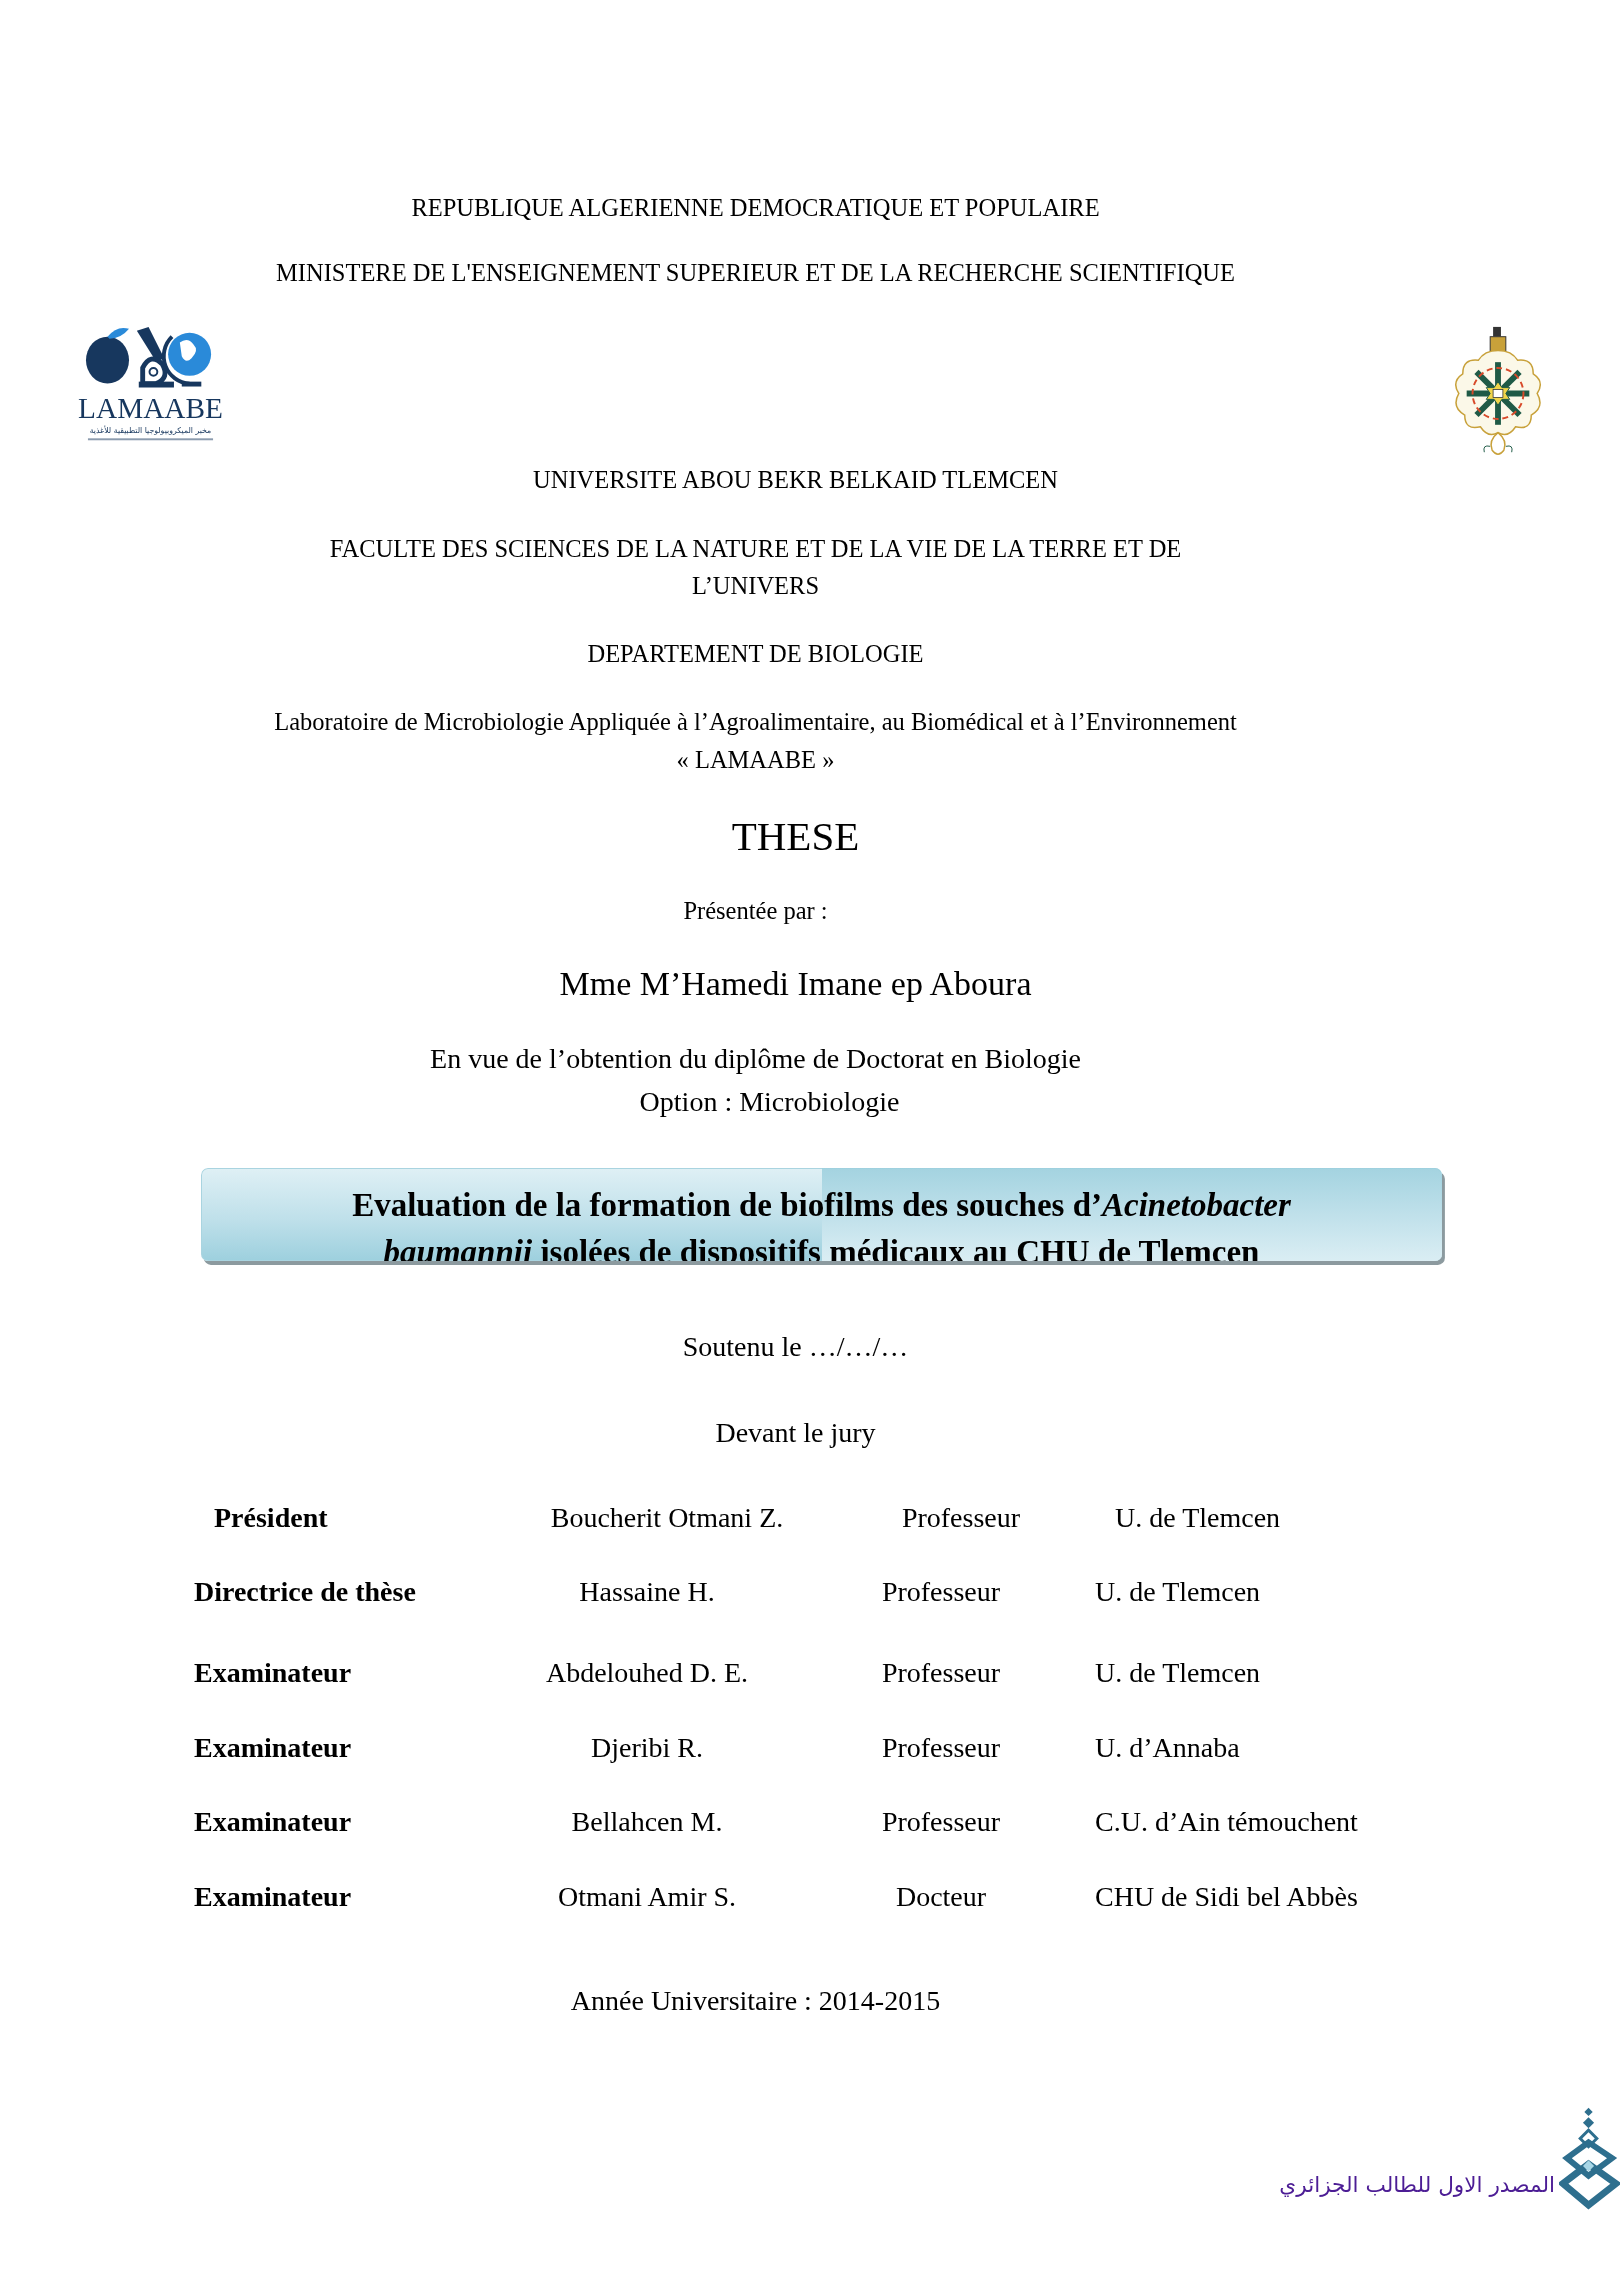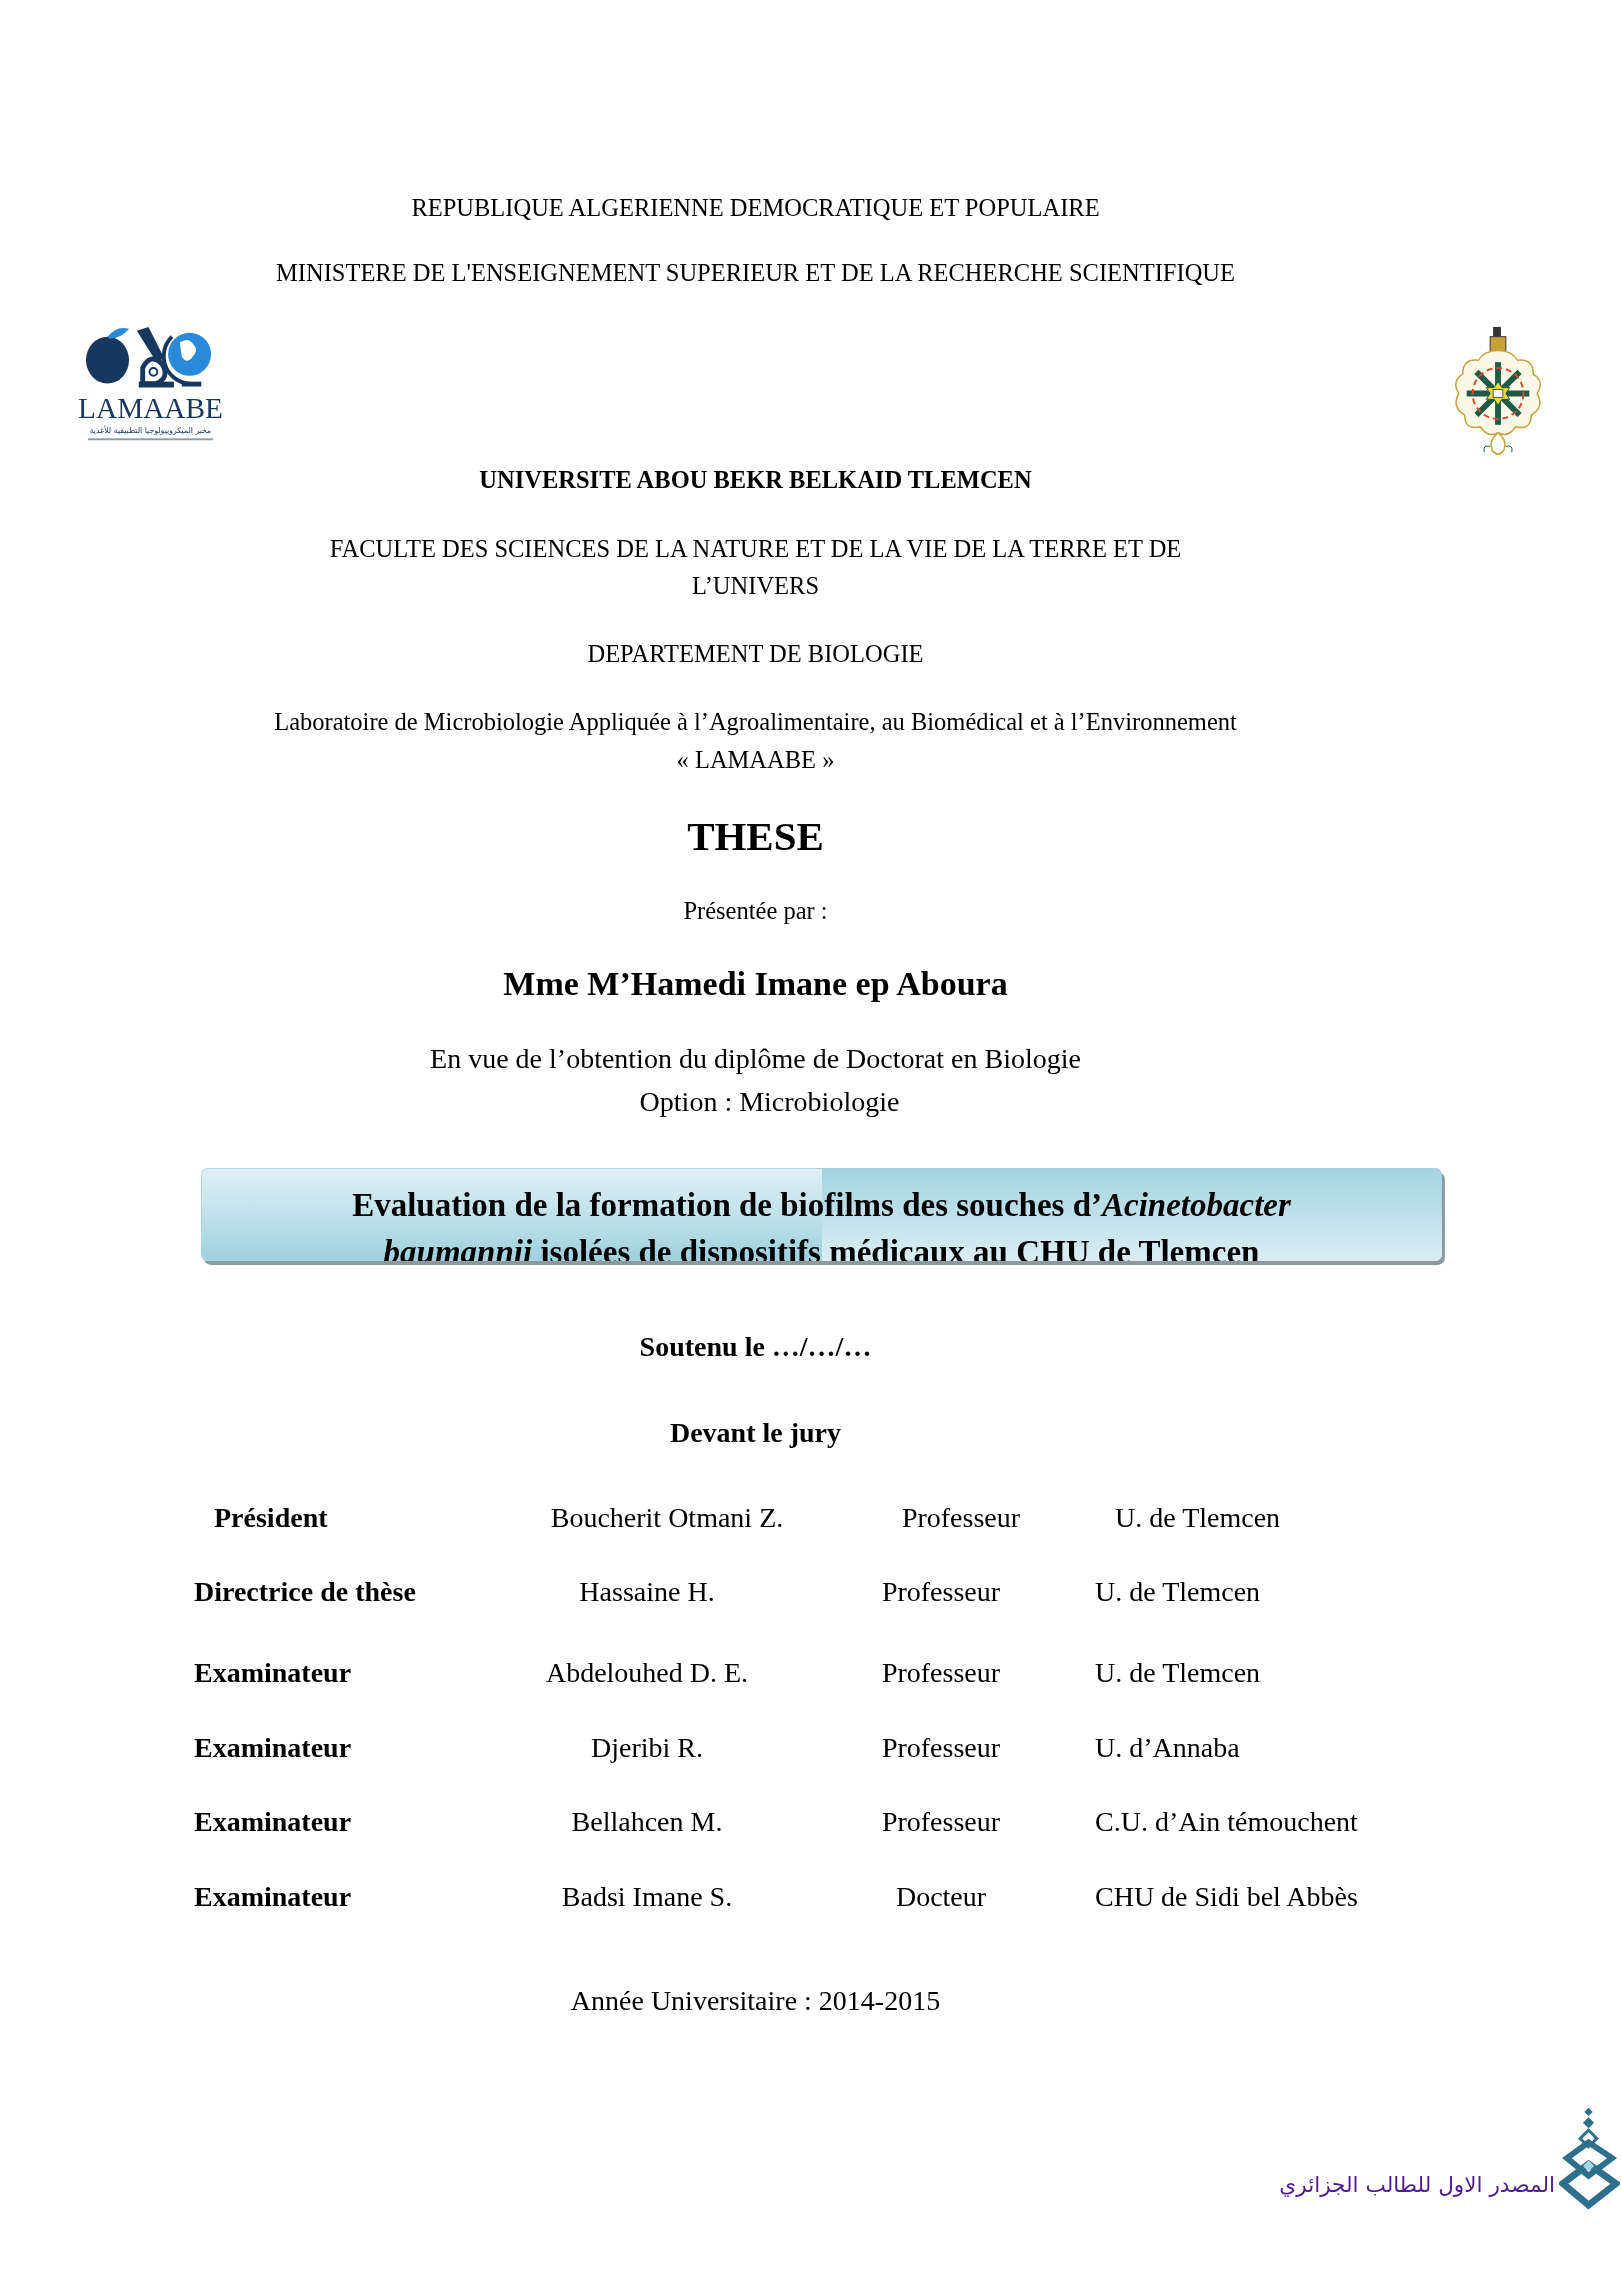--- a/index.html
+++ b/index.html
@@ -1,20 +1,20 @@
 <!DOCTYPE html>
 <html><head>
 <meta charset="utf-8">
 <style>
   html, body { margin: 0; padding: 0; background: #ffffff; }
   body { width: 1621px; height: 2293px; position: relative; overflow: hidden;
          font-family: "Liberation Serif", "DejaVu Serif", serif; color: #000; }
   .line { position: absolute; left: 0; width: 1511px; text-align: center; white-space: nowrap; }
   .s22 { font-size: 24.5px; }
-  .bold { font-weight: bold; }
+  .bold { font-weight: normal; padding-left: 40px; }
   .logo-lamaabe { position: absolute; left: 78px; top: 323px; width: 145px; height: 129px; }
   .emblem { position: absolute; left: 1449px; top: 323px; width: 98px; height: 139px; }
   .title-box { position: absolute; left: 201px; top: 1168px; width: 1241px; height: 93px;
     border-radius: 7px;
     background:
       linear-gradient(90deg, rgba(255,255,255,0) 0%, rgba(255,255,255,0) 100%),
       linear-gradient(180deg, #dff0f5 0%, #bfe0ea 55%, #9dd0de 100%);
     box-shadow: 2.9px 3.9px 0 #8c9a9f, 0 0 0 1px #a9d4e0 inset;
     overflow: hidden; }
   .title-box::after { content: ""; position: absolute; left: 50%; top: 0; right: 0; bottom: 0;
@@ -133,21 +133,21 @@
     <span class="inst">U. d’Annaba</span>
   </div>
   <div class="jury-row" style="top:1806px;">
     <span class="role">Examinateur</span>
     <span class="name">Bellahcen M.</span>
     <span class="grade">Professeur</span>
     <span class="inst">C.U. d’Ain  témouchent</span>
   </div>
   <div class="jury-row" style="top:1881px;">
     <span class="role">Examinateur</span>
-    <span class="name">Badsi Imane S.</span>
+    <span class="name">Otmani Amir S.</span>
     <span class="grade">Docteur</span>
     <span class="inst">CHU de Sidi bel Abbès</span>
   </div>
 </div>
 
 <div class="line" style="top:1985px; font-size:28px;">Année Universitaire : 2014-2015</div>
 
 <div class="sahla">
   <div class="tagline">المصدر الاول للطالب الجزائري</div>
   <svg class="knot" viewBox="0 0 62 110">

